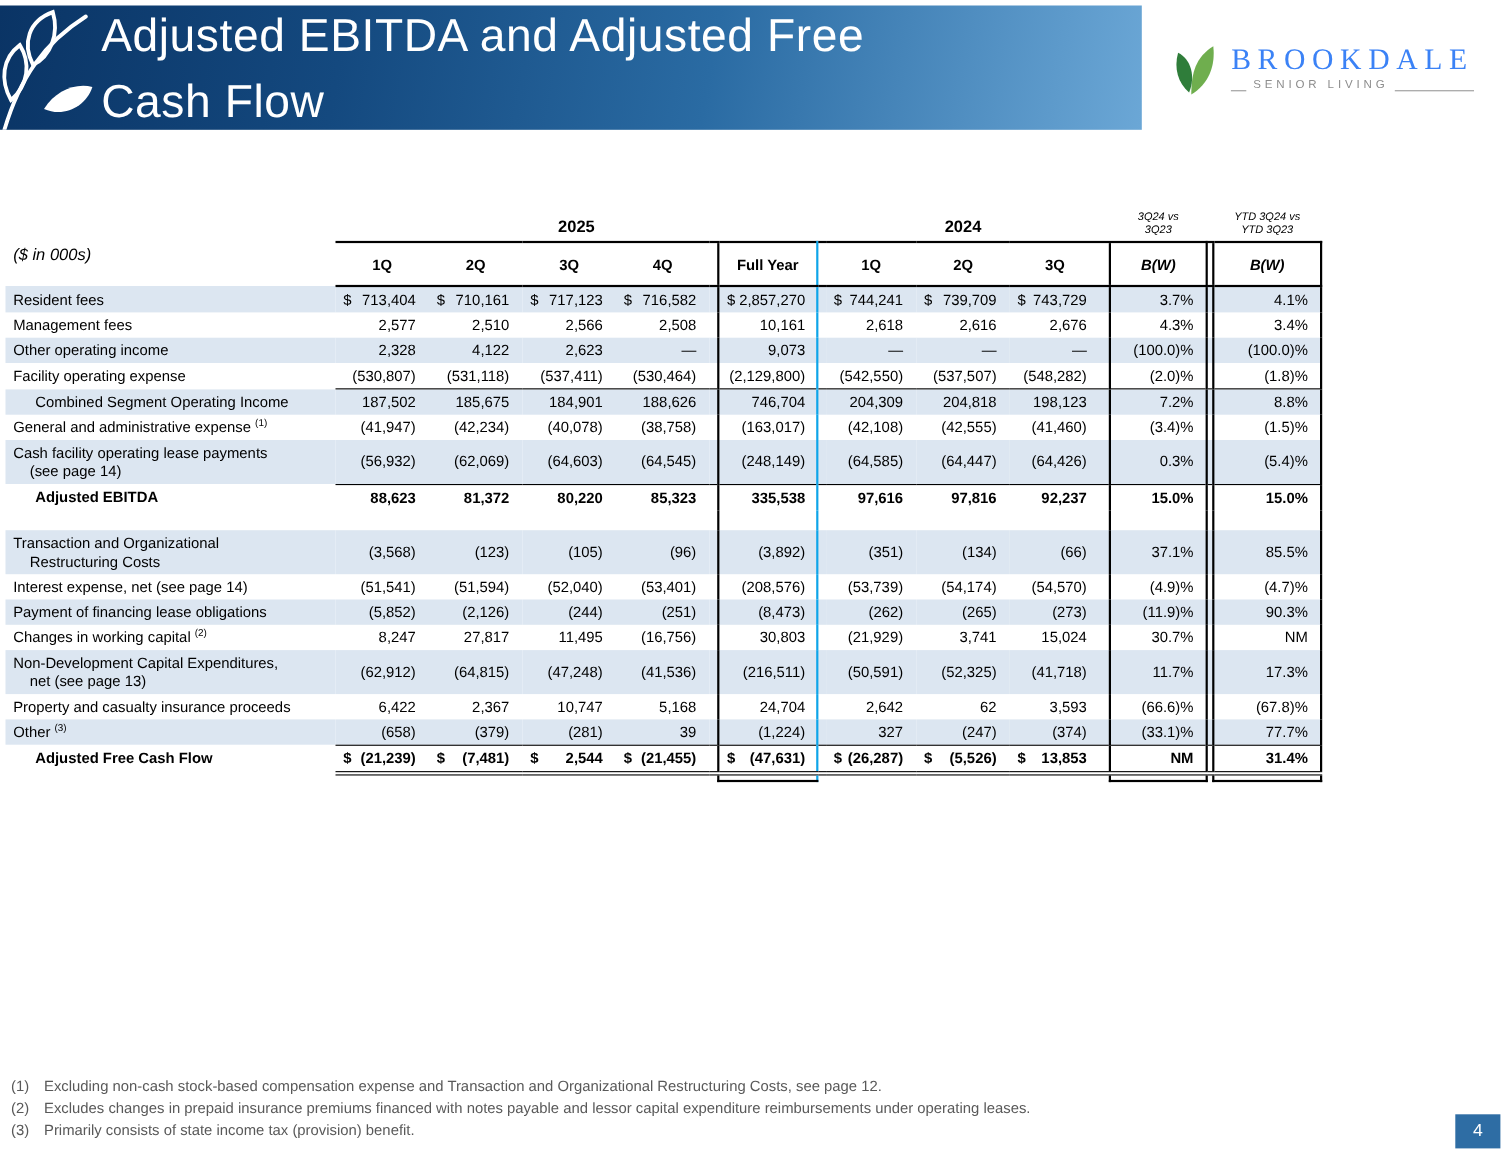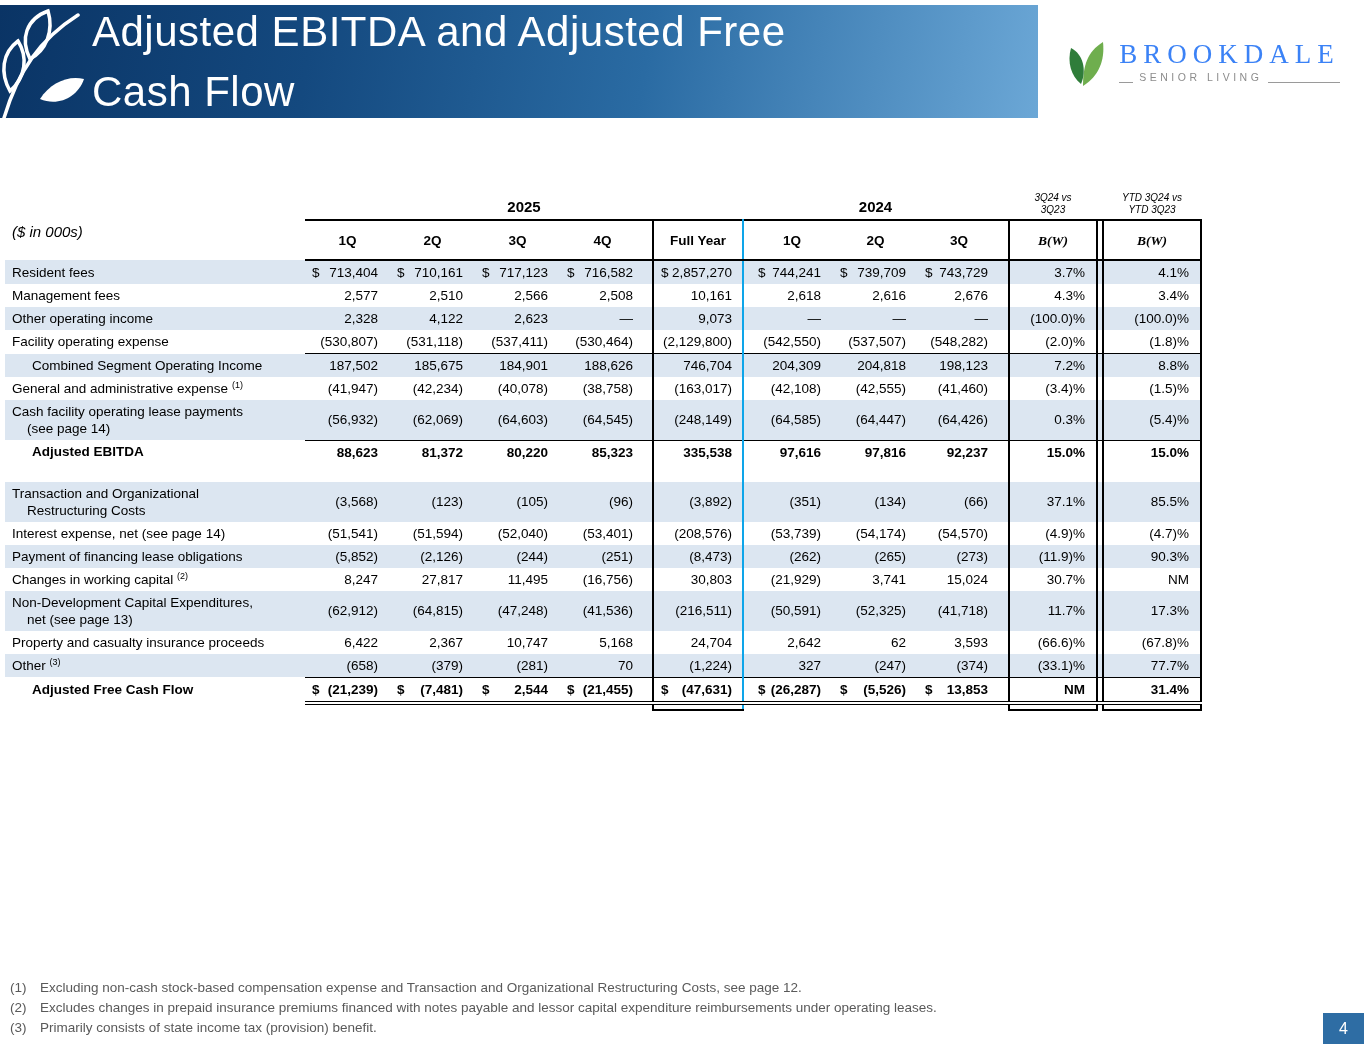--- a/index.html
+++ b/index.html
@@ -48,21 +48,21 @@
   td.c-bw { border-left:2px solid #000; border-right:2px solid #000; }
 
   tr.ghdr td { font-weight:700; font-size:15px; text-align:center; vertical-align:bottom; padding-bottom:4px; height:40px; }
   tr.ghdr td.comp { font-weight:400; font-style:italic; font-size:10px; line-height:1.2; white-space:pre-line; padding-bottom:3px; }
   tr.ghdr td.lbl { padding-bottom:0; }
 
   tr.hdr td.val, tr.hdr td.gap {
     border-top:2px solid #000; border-bottom:2px solid #000;
     font-weight:700; text-align:center; padding:3px 2px; height:25px;
   }
-  tr.hdr td.c-bw { font-style:italic;font-family:Liberation Serif, serif; }
+  tr.hdr td.c-bw { font-style:italic; }
   tr.hdr td.lbl { font-style:italic; font-size:15px; vertical-align:bottom; padding-bottom:20px; }
 
   tr.topline td.val, tr.topline td.gap { border-top:1px solid #000; }
   tr.dblbottom td.val, tr.dblbottom td.gap { border-bottom:4px double #000; }
   tr.boldrow td { font-weight:700; }
   tr.indent1 .lbl-text { padding-left:20px; }
   tr.blankrow td { height:18px; }
   tr.boxclose td { height:7px; }
   tr.boxclose td.c-fy, tr.boxclose td.c-bw { border-bottom:2px solid #000; }
 
@@ -453,21 +453,21 @@
     <td class="gap"></td>
     <td class="val c-bw">(67.8)%</td>
   </tr>
         <tr class="shaded">
     <td class="lbl">
             <span class="lbl-text">Other <sup>(3)</sup></span>
           </td>
     <td class="val">(658)</td>
     <td class="val">(379)</td>
     <td class="val">(281)</td>
-    <td class="val">70</td>
+    <td class="val">39</td>
     <td class="gap"></td>
     <td class="val c-fy">(1,224)</td>
     <td class="gap"></td>
     <td class="val">327</td>
     <td class="val">(247)</td>
     <td class="val">(374)</td>
     <td class="gap"></td>
     <td class="val c-bw">(33.1)%</td>
     <td class="gap"></td>
     <td class="val c-bw">77.7%</td>

